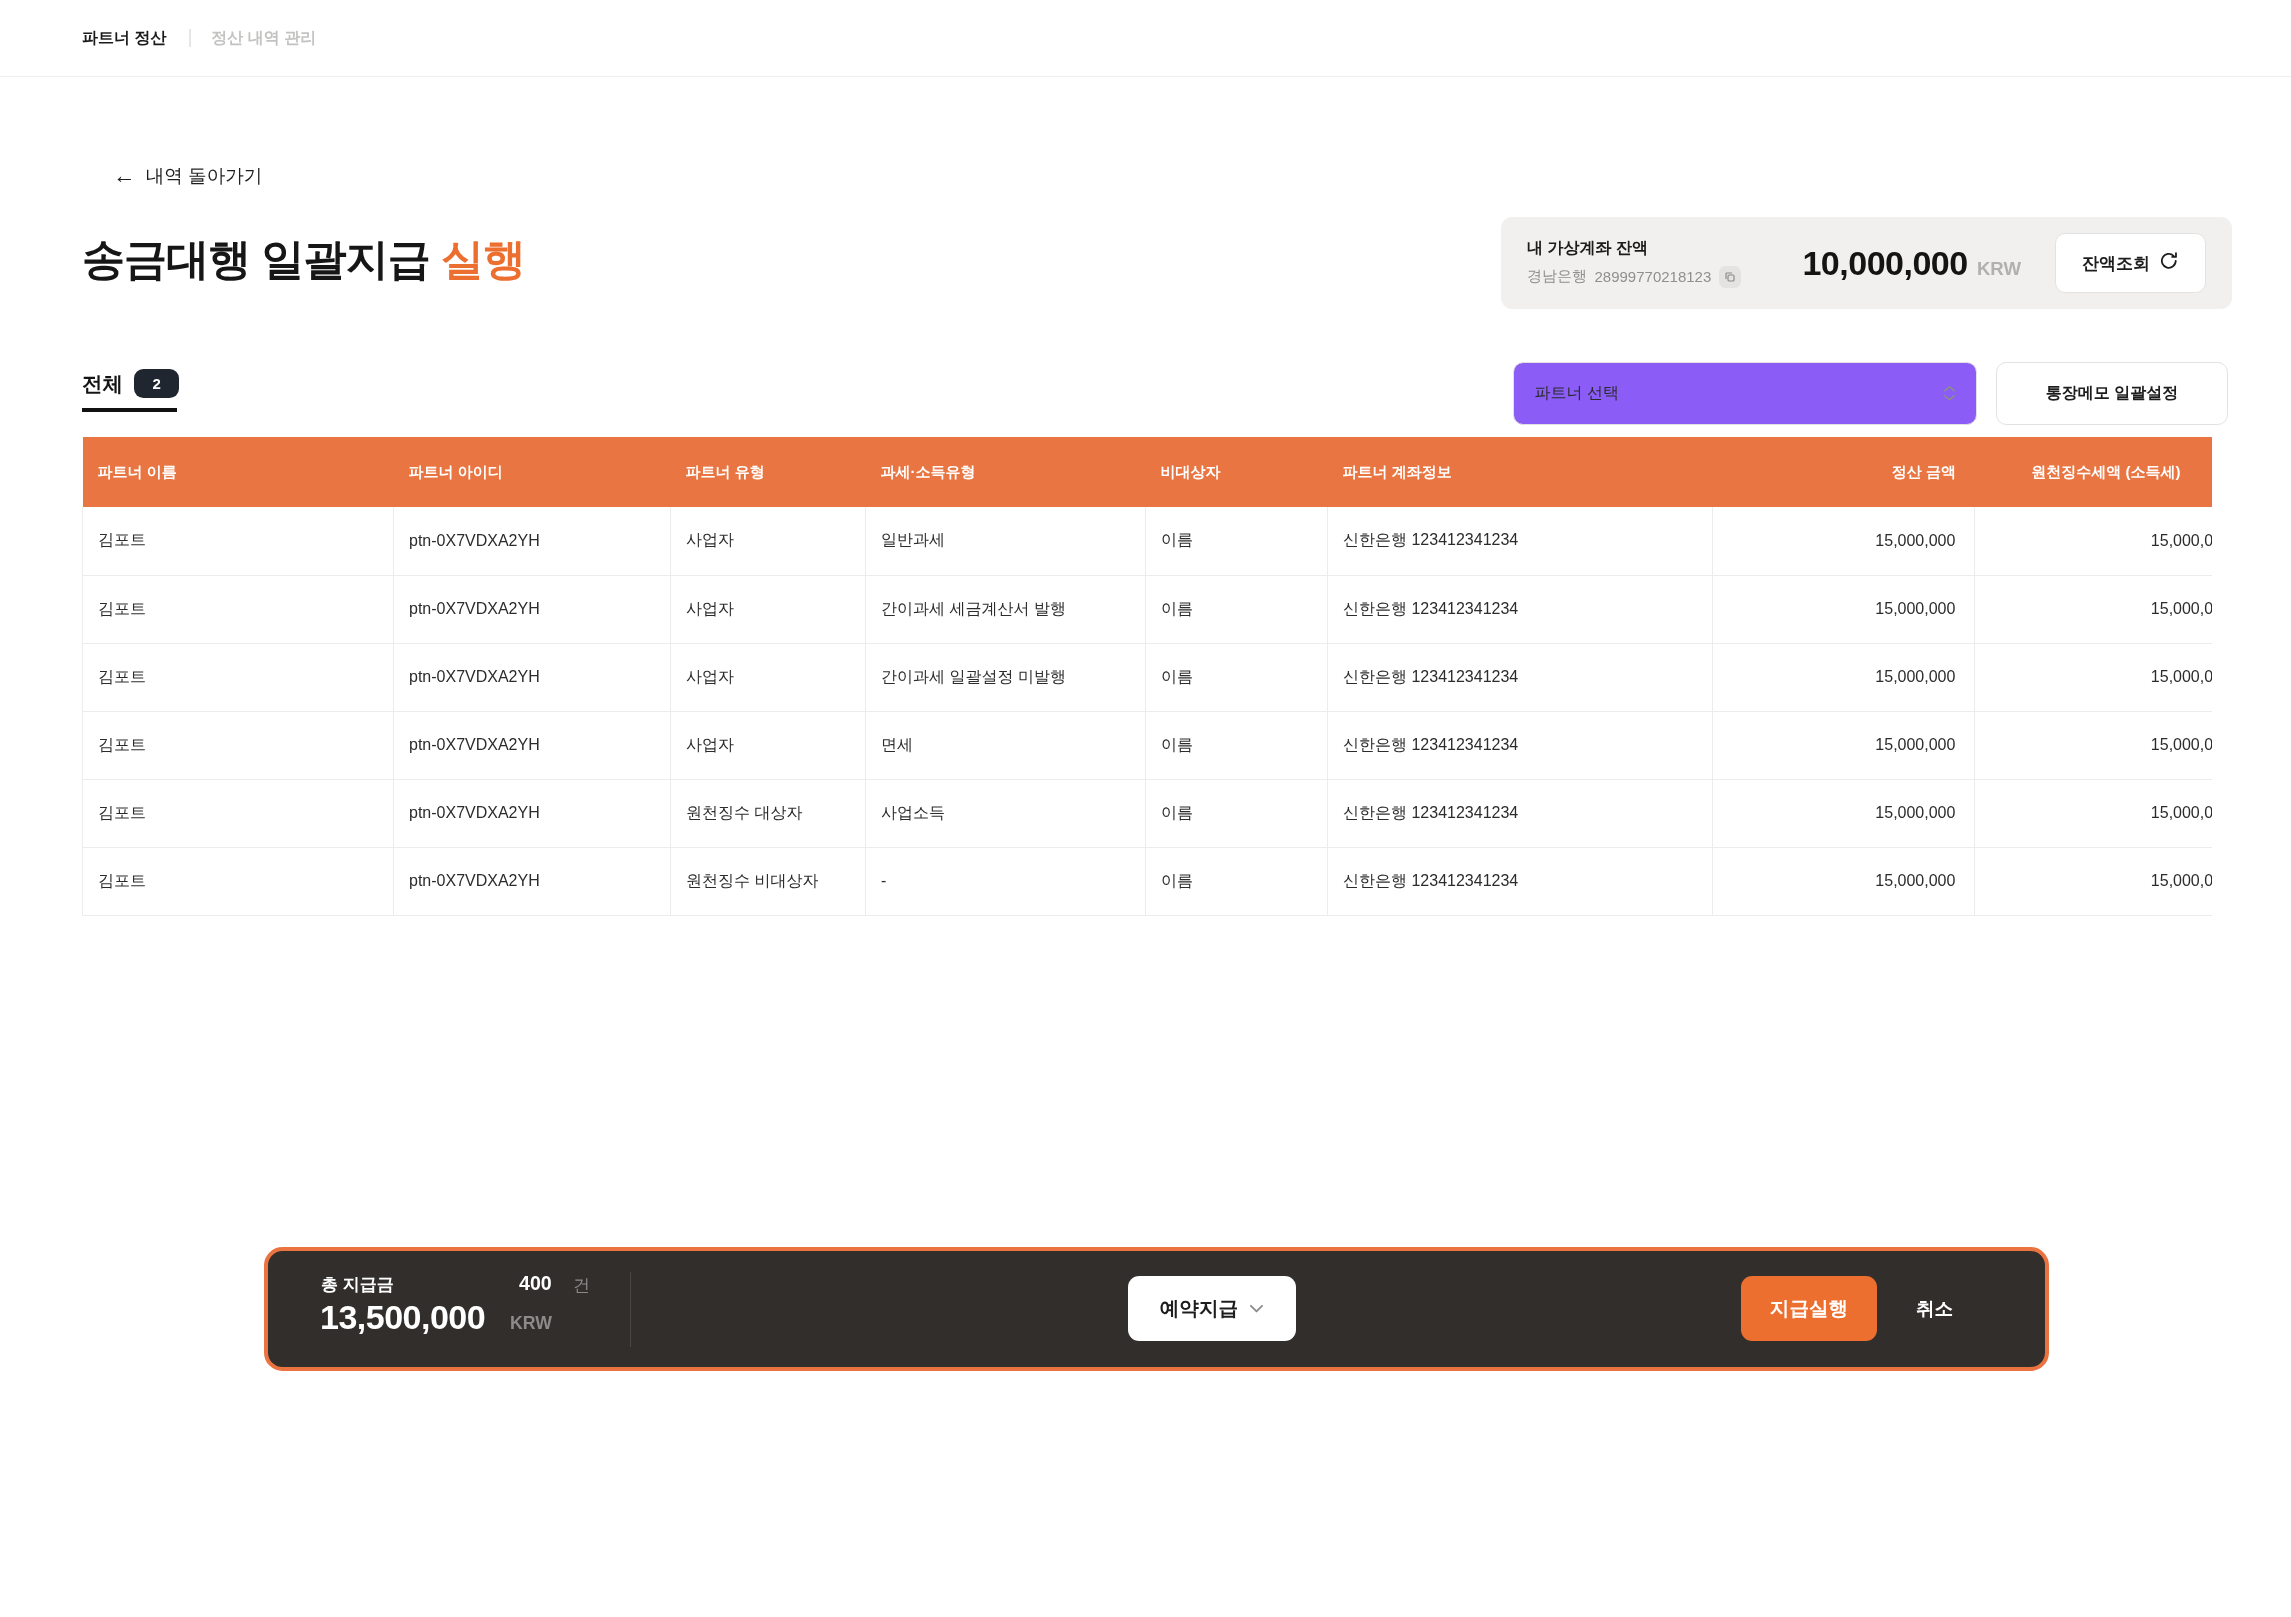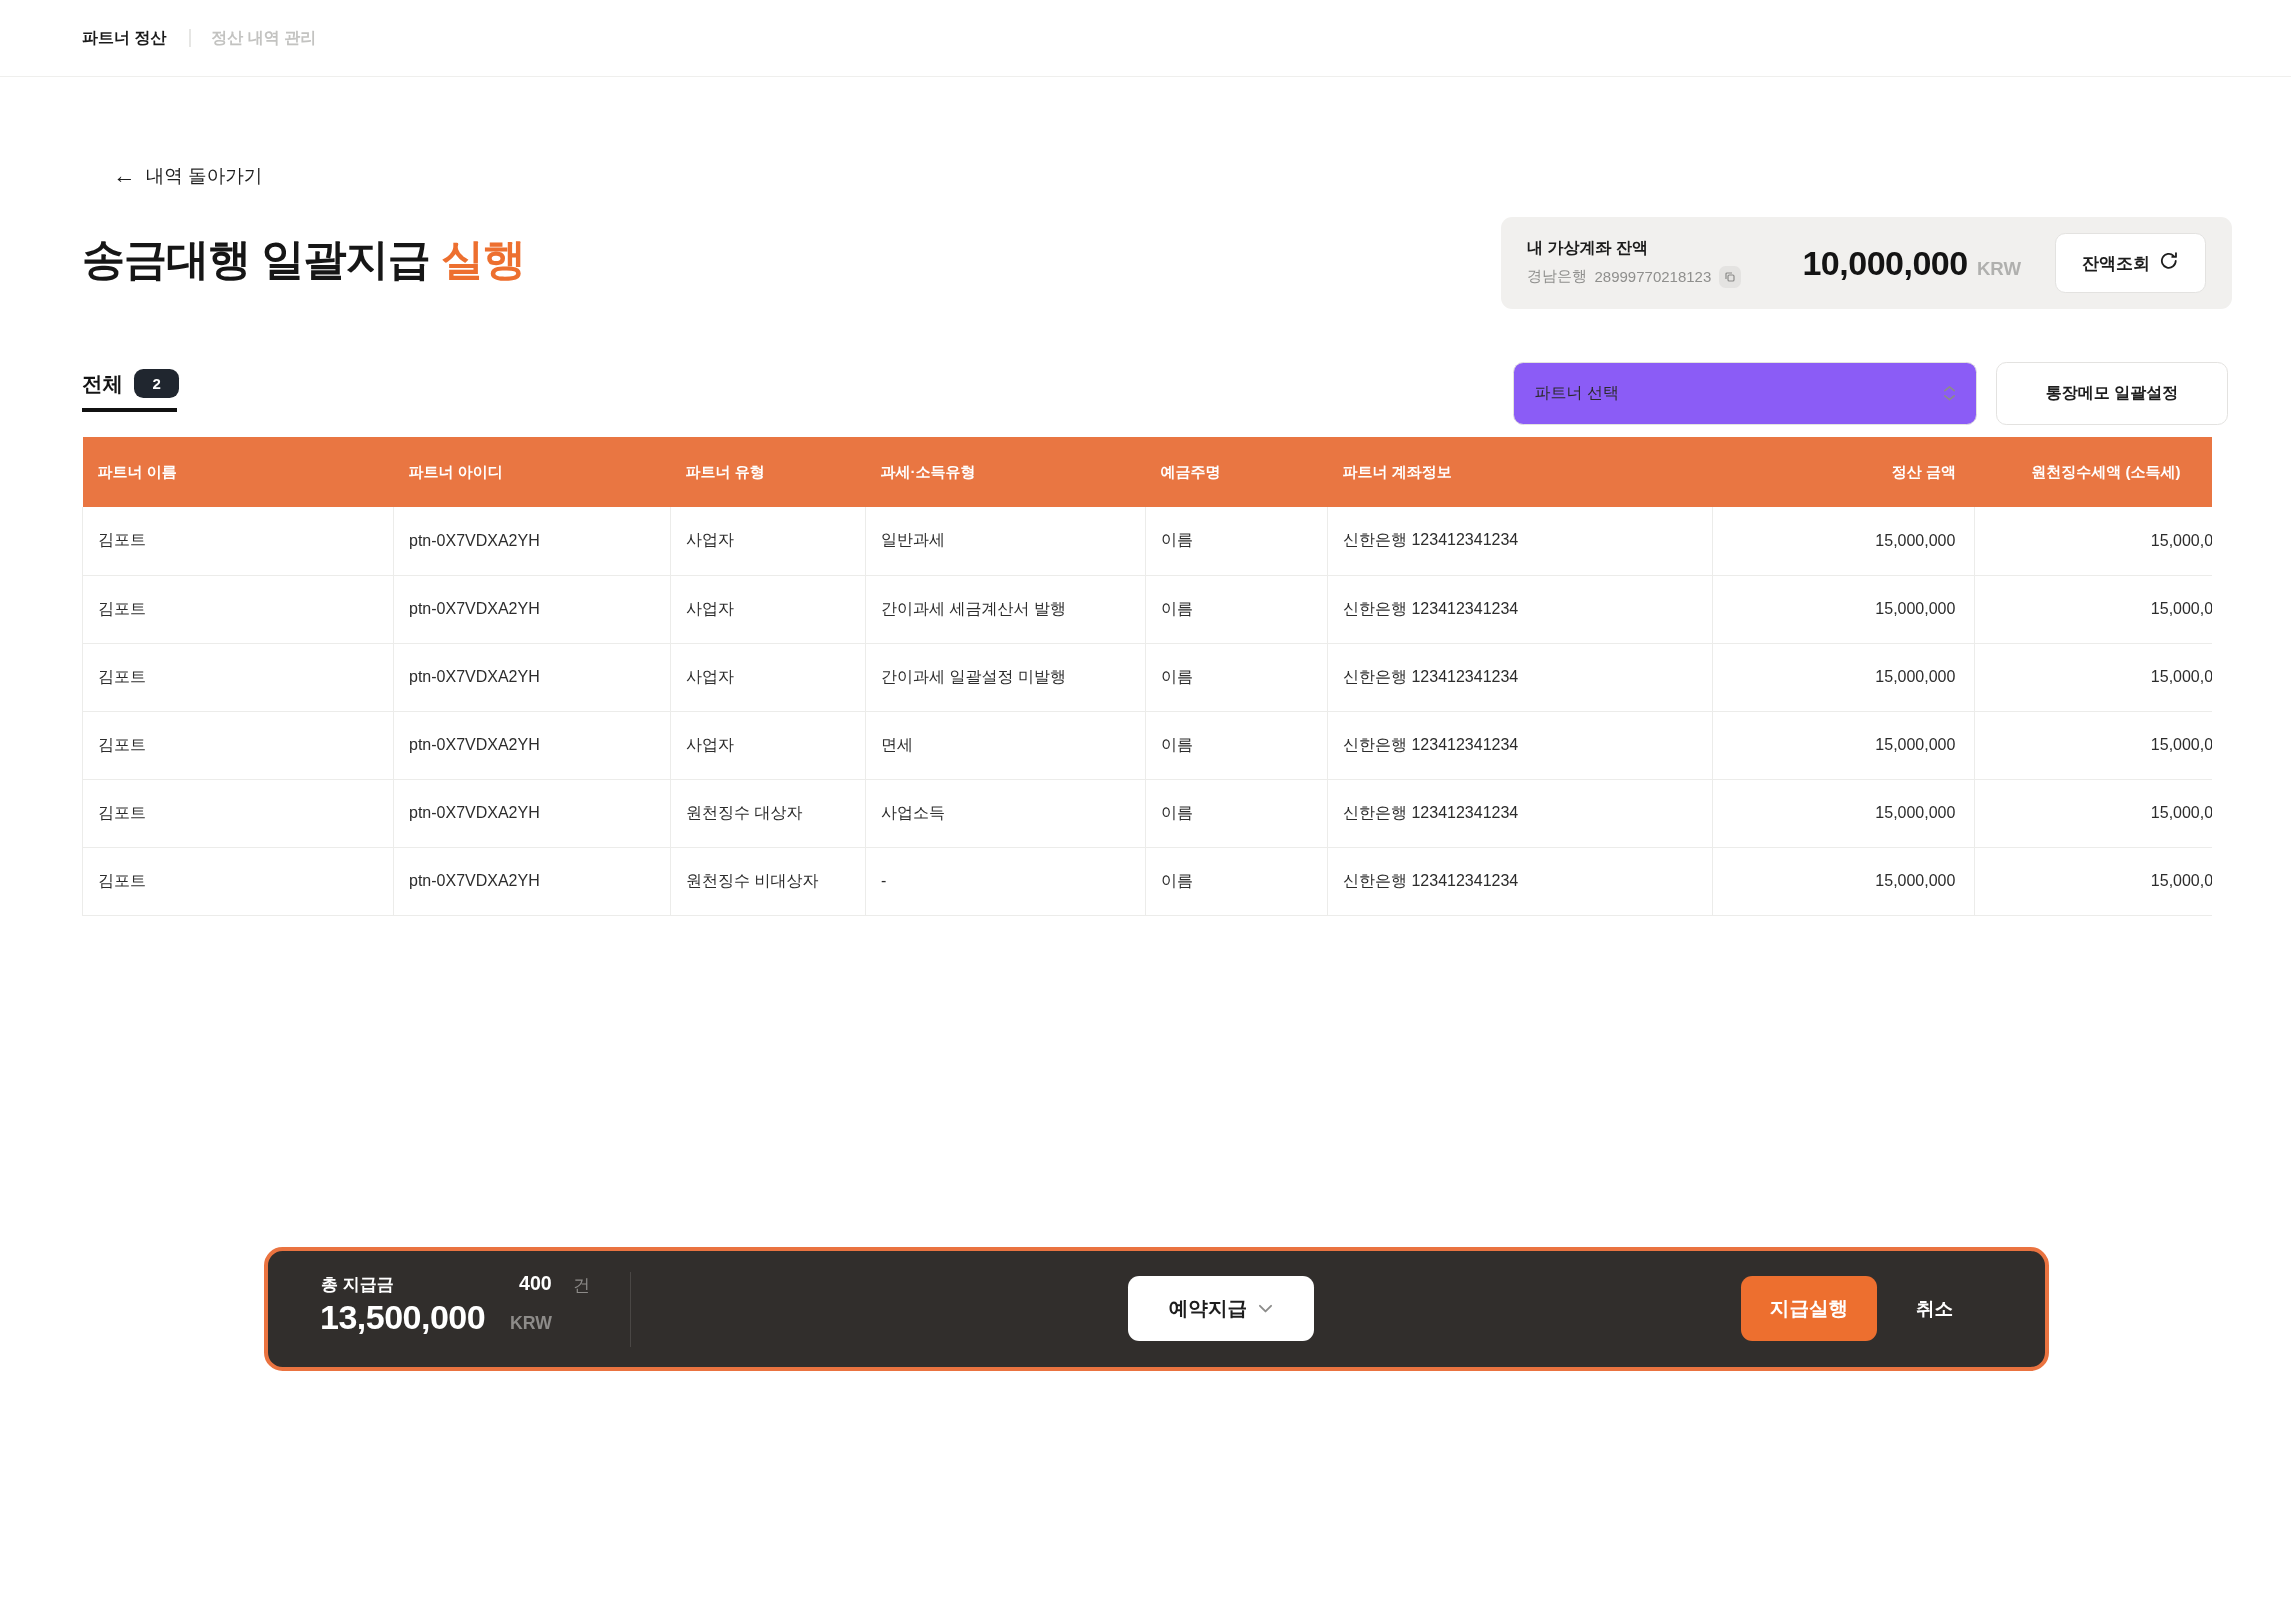--- a/index.html
+++ b/index.html
@@ -78,21 +78,21 @@
   .total-count-unit { position:absolute; left:305px; top:23px; font-size:17px; color:#8d8b89; }
   .total-amount { position:absolute; left:52px; top:47px; font-size:34px; font-weight:800; color:#fff;
     letter-spacing:-0.5px; }
   .total-currency { position:absolute; left:242px; top:62px; font-size:17.7px; font-weight:600; color:#8d8b89; }
   .bar-divider { position:absolute; left:362px; top:20.5px; width:0.9px; height:75px; background:#4a4745; }
   .confirm-group { position:absolute; left:419px; top:0; height:115px; display:flex; align-items:center;
     gap:15px; cursor:pointer; }
   .checkbox { width:31px; height:31px; border-radius:8.4px; background:#e9763f; display:flex;
     align-items:center; justify-content:center; }
   .confirm-label { font-size:17px; color:#f0efed; }
-  .schedule-select { position:absolute; left:860px; top:25px; width:186px; height:65px; background:#fff;
+  .schedule-select { position:absolute; left:860px; top:25px; width:168px; height:65px; background:#fff;
     border-radius:11.2px; display:flex; align-items:center; justify-content:center; gap:11.2px;
     font-size:19.6px; font-weight:600; color:#1d1d1d; cursor:pointer; }
   .datetime-input { position:absolute; left:1046px; top:25px; width:410px; height:65px; background:#fff;
     border-radius:11.2px; display:flex; align-items:center; gap:12px; padding:0 20.5px; cursor:text; }
   .datetime-placeholder { font-size:17.7px; color:#adadab; }
   .exec-btn { position:absolute; left:1473px; top:25px; width:136px; height:65px; background:#ED6F2F;
     border-radius:11.2px; display:flex; align-items:center; justify-content:center;
     font-size:19.6px; font-weight:700; color:#fff; cursor:pointer; border:none; }
   .cancel-btn { position:absolute; left:1648px; top:0; height:115px; display:flex; align-items:center;
     font-size:18.6px; font-weight:600; color:#fff; cursor:pointer; }
@@ -172,21 +172,21 @@
         <col style="width:385px">
         <col style="width:262px">
         <col style="width:262px">
     </colgroup>
     <thead>
       <tr>
         <th>파트너 이름</th>
         <th>파트너 아이디</th>
         <th>파트너 유형</th>
         <th>과세·소득유형</th>
-        <th>예금주명</th>
+        <th>비대상자</th>
         <th>파트너 계좌정보</th>
         <th class="num">정산 금액</th>
         <th class="last">원천징수세액 (소득세)</th>
       </tr>
     </thead>
     <tbody>
         <tr>
           <td>김포트</td>
           <td>ptn-0X7VDXA2YH</td>
           <td>사업자</td>

